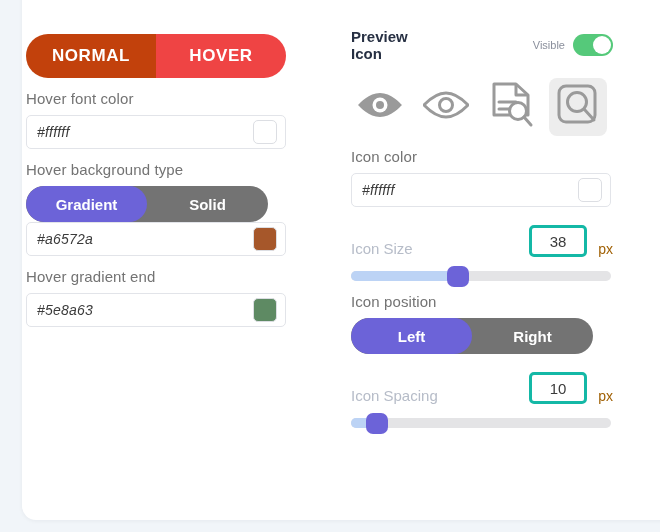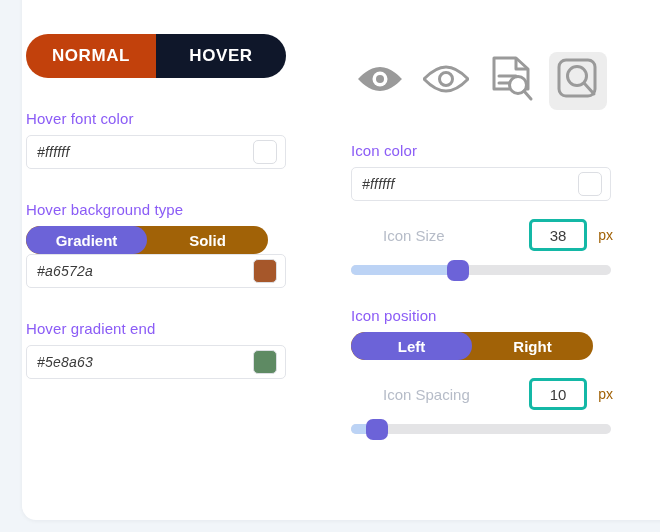--- a/index.html
+++ b/index.html
@@ -25,44 +25,44 @@
   .seg2 {
     display: flex; width: 260px; height: 44px;
     border-radius: 22px; overflow: hidden;
   }
   .seg2 > div {
     flex: 1; display: flex; align-items: center; justify-content: center;
     font-size: 17px; font-weight: bold; letter-spacing: 0.6px;
     color: #ffffff; cursor: pointer; user-select: none;
   }
   .seg-gray { background: #c2410c; }
-  .seg-blue { background: #0f172a; }
+  .seg-blue { background: #ef4444; }
 
   .fieldlabel {
-    font-size: 15px; color: #8b5cf6; font-weight: normal;
-    margin-top: 32px; margin-bottom: 8px; letter-spacing: .1px;
+    font-size: 15px; color: #737373; font-weight: normal;
+    margin-top: 12px; margin-bottom: 8px; letter-spacing: .1px;
   }
   .colorfield {
     position: relative; width: 260px; height: 34px;
     border: 1px solid #e2e4e9; border-radius: 5px;
     background: #fff; display: flex; align-items: center;
   }
   .colorfield .val {
     font-size: 14px; color: #3b3b3b; margin-left: 10px;
     font-family: "Liberation Sans", sans-serif; letter-spacing: .2px; font-style: italic;
   }
   .swatch {
     position: absolute; right: 8px; top: 50%; transform: translateY(-50%);
     width: 24px; height: 24px; border-radius: 5px;
     border: 1px solid #dcdee3;
   }
 
   .pill2 {
-    display: flex; width: 242px; height: 28px;
-    border-radius: 18px; background: #a16207; overflow: hidden;
+    display: flex; width: 242px; height: 36px;
+    border-radius: 18px; background: #737373; overflow: hidden;
   }
   .pill2 > div {
     flex: 1; display: flex; align-items: center; justify-content: center;
     font-size: 15px; font-weight: bold; color: #ffffff;
     cursor: pointer; user-select: none; border-radius: 18px;
   }
   .pill-active { background: #6c63d8; }
   .pill-idle { font-weight: normal; color: #fafafa; }
 
   
@@ -82,21 +82,21 @@
   }
 
   #icon-row { display: flex; align-items: center; margin-top: 20px; gap: 8px; }
   .icon-cell {
     width: 58px; height: 58px; border-radius: 8px;
     display: flex; align-items: center; justify-content: center;
     cursor: pointer;
   }
   .icon-cell.selected { background: #ededed; }
 
-  .szrow { display: flex; align-items: center; margin-top: 18px; margin-left: 32px; }
+  .szrow { display: flex; align-items: flex-end; margin-top: 18px; }
   .szrow .lab { font-size: 15px; color: #b6bcc8; }
   .numbox {
     margin-left: auto; width: 58px; height: 32px;
     border: 3px solid #14b8a6; border-radius: 5px;
     display: flex; align-items: center; justify-content: center;
     font-size: 15px; color: #3b3b3b; background: #fff;
   }
   .unit { font-size: 14px; color: #a16207; width: 26px; text-align: right; }
 
   .slider { position: relative; width: 260px; height: 10px; margin-top: 14px; }
@@ -145,20 +145,29 @@
 
     <div class="fieldlabel">Hover gradient end</div>
     <div class="colorfield">
       <span class="val">#5e8a63</span>
       <span class="swatch" id="sw-gend" style="background: rgb(94, 138, 99);"></span>
     </div>
   </div>
 
   <div id="right-col">
 
+    <div id="preview-row">
+      <span id="preview-title">Preview Icon</span>
+      <span id="visible-wrap">
+        <span id="visible-label">Visible</span>
+        <span class="toggle">
+          <span class="knob"></span>
+        </span>
+      </span>
+    </div>
 
     <div id="icon-row">
 
       <div class="icon-cell">
         <span>
           <svg width="46" height="32" viewBox="0 0 46 32">
             <path d="M23 4 C34 4 43 14 45 16 C43 18 34 28 23 28 C12 28 3 18 1 16 C3 14 12 4 23 4 Z" fill="#9a9a9a"></path>
             <circle cx="23" cy="16" r="7.5" fill="#ffffff"></circle>
             <circle cx="23" cy="16" r="4" fill="#9a9a9a"></circle>
           </svg>

